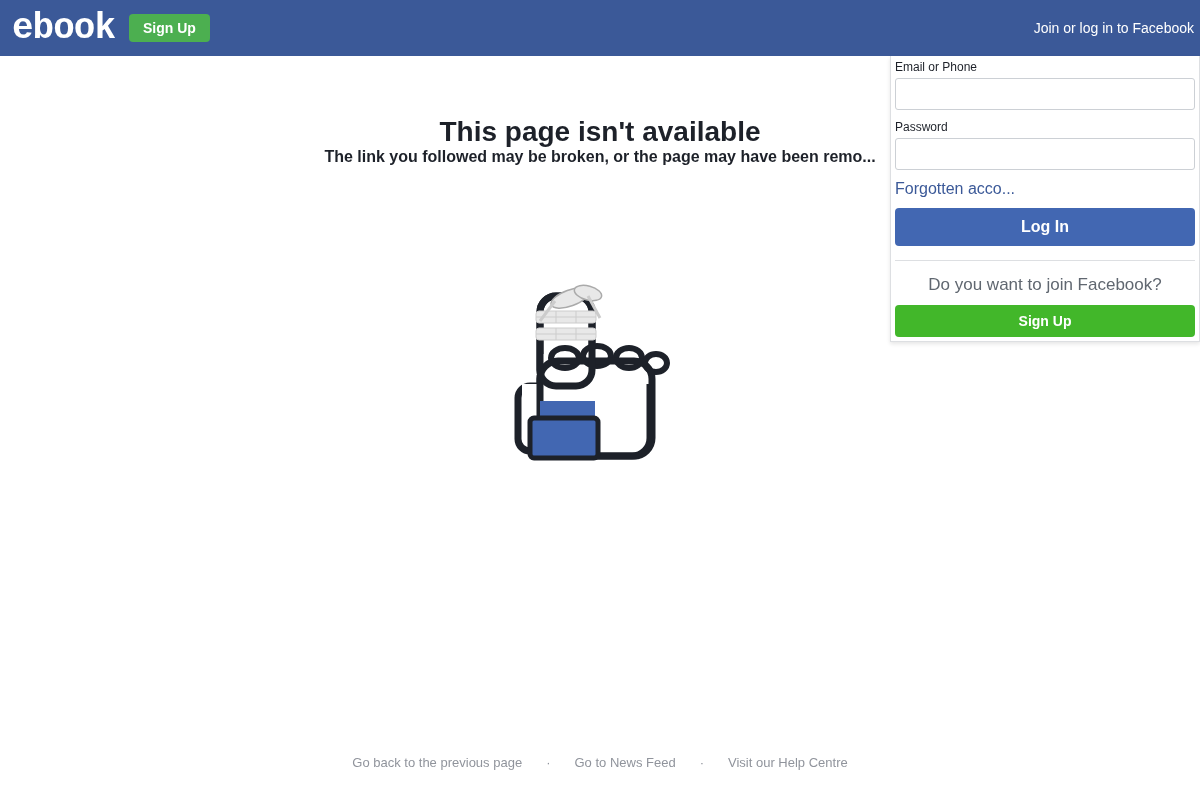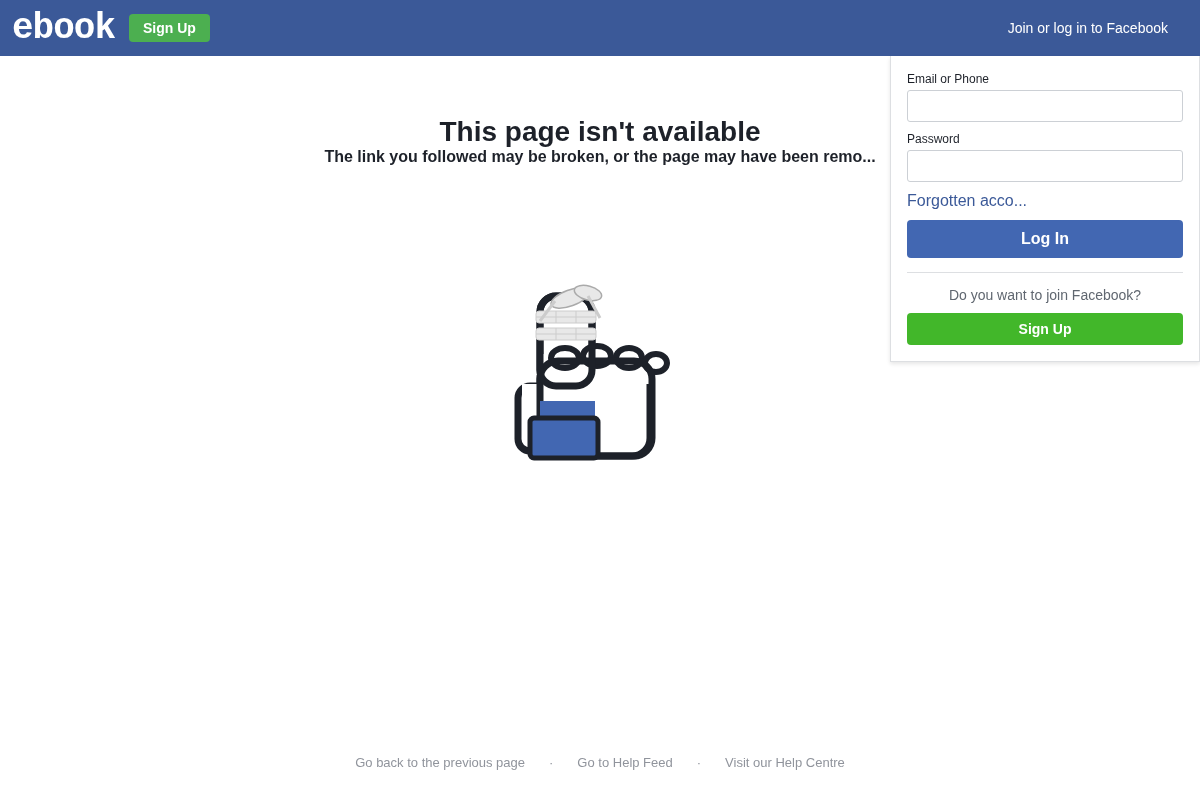--- a/index.html
+++ b/index.html
@@ -35,21 +35,21 @@
       border: none;
       border-radius: 4px;
       padding: 6px 14px;
       font-size: 14px;
       font-weight: bold;
       cursor: pointer;
       margin-left: 14px;
     }
     .header-right {
       position: absolute;
-      right: 32px;
+      right: 6px;
       top: 50%;
       transform: translateY(-50%);
       color: #fff;
       font-size: 14px;
     }
 
     
     .main {
       display: flex;
       flex-direction: column;
@@ -99,21 +99,21 @@
 
     
     .login-panel {
       position: absolute;
       top: 56px;
       right: 0;
       width: 310px;
       background: #fff;
       border: 1px solid #dddfe2;
       border-top: none;
-      padding: 16px;
+      padding: 4px;
       z-index: 100;
       box-shadow: 0 2px 4px rgba(0,0,0,0.1);
     }
     .login-label {
       font-size: 12px;
       color: #1d2129;
       margin-bottom: 4px;
       display: block;
     }
     .login-input {
@@ -146,21 +146,21 @@
       font-weight: bold;
       cursor: pointer;
     }
     .divider-line {
       border: none;
       border-top: 1px solid #dddfe2;
       margin: 14px 0;
     }
     .join-text {
       text-align: center;
-      font-size: 14px;
+      font-size: 17px;
       color: #606770;
       margin-bottom: 10px;
     }
     .panel-signup-btn {
       display: block;
       width: 100%;
       background: #42b72a;
       color: #fff;
       border: none;
       border-radius: 4px;
@@ -238,16 +238,16 @@
       <line x1="96" y1="128" x2="156" y2="128" stroke="#ccc" stroke-width="1"></line>
       <line x1="116" y1="122" x2="116" y2="134" stroke="#ccc" stroke-width="1"></line>
       <line x1="136" y1="122" x2="136" y2="134" stroke="#ccc" stroke-width="1"></line>
     </svg>
   </div>
 </div>
 
 <div class="footer-links">
   <a class="footer-link">Go back to the previous page</a>
   <span class="footer-sep">·</span>
-  <a class="footer-link">Go to Help Feed</a>
+  <a class="footer-link">Go to News Feed</a>
   <span class="footer-sep">·</span>
   <a class="footer-link">Visit our Help Centre</a>
 </div>
 
 </body></html>

